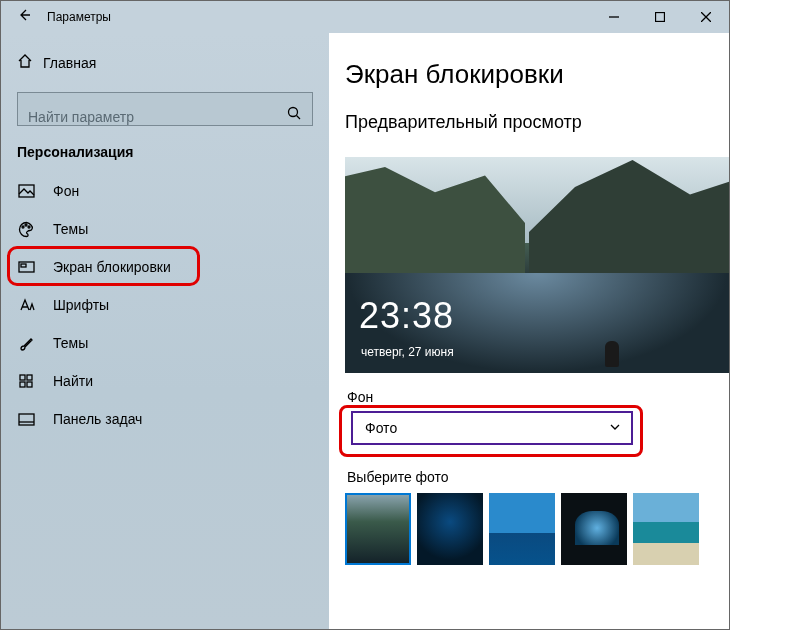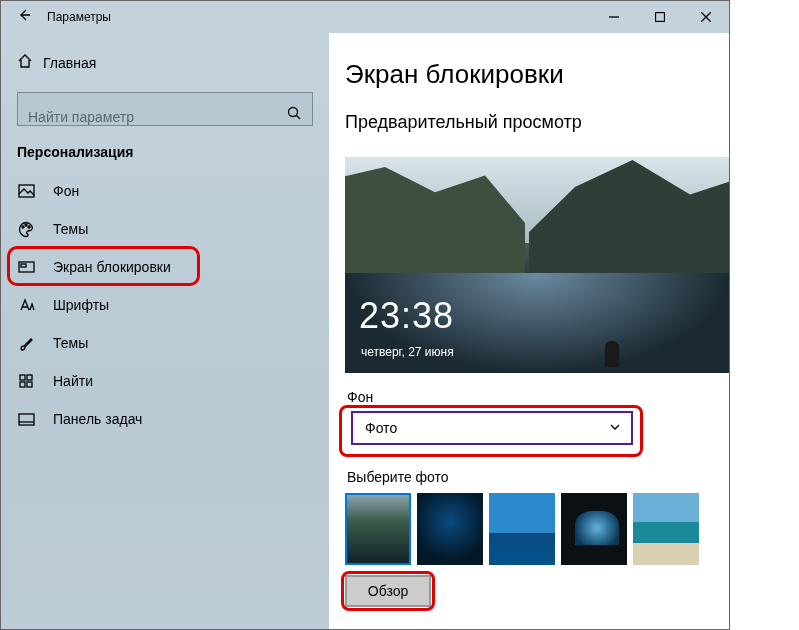--- a/index.html
+++ b/index.html
@@ -218,22 +218,16 @@
 
       <div class="field-label">Выберите фото</div>
       <div class="thumbs">
         <div class="thumb t1 sel"></div>
         <div class="thumb t2"></div>
         <div class="thumb t3"></div>
         <div class="thumb t4"></div>
         <div class="thumb t5"></div>
       </div>
 
-      <div class="browse-wrap">
-        <div class="hl-browse"></div>
-        <div class="browse-btn">
-          <span>Обзор</span>
-        </div>
-      </div>
     </div>
 
   </div>
 </div>
 
 </body></html>

